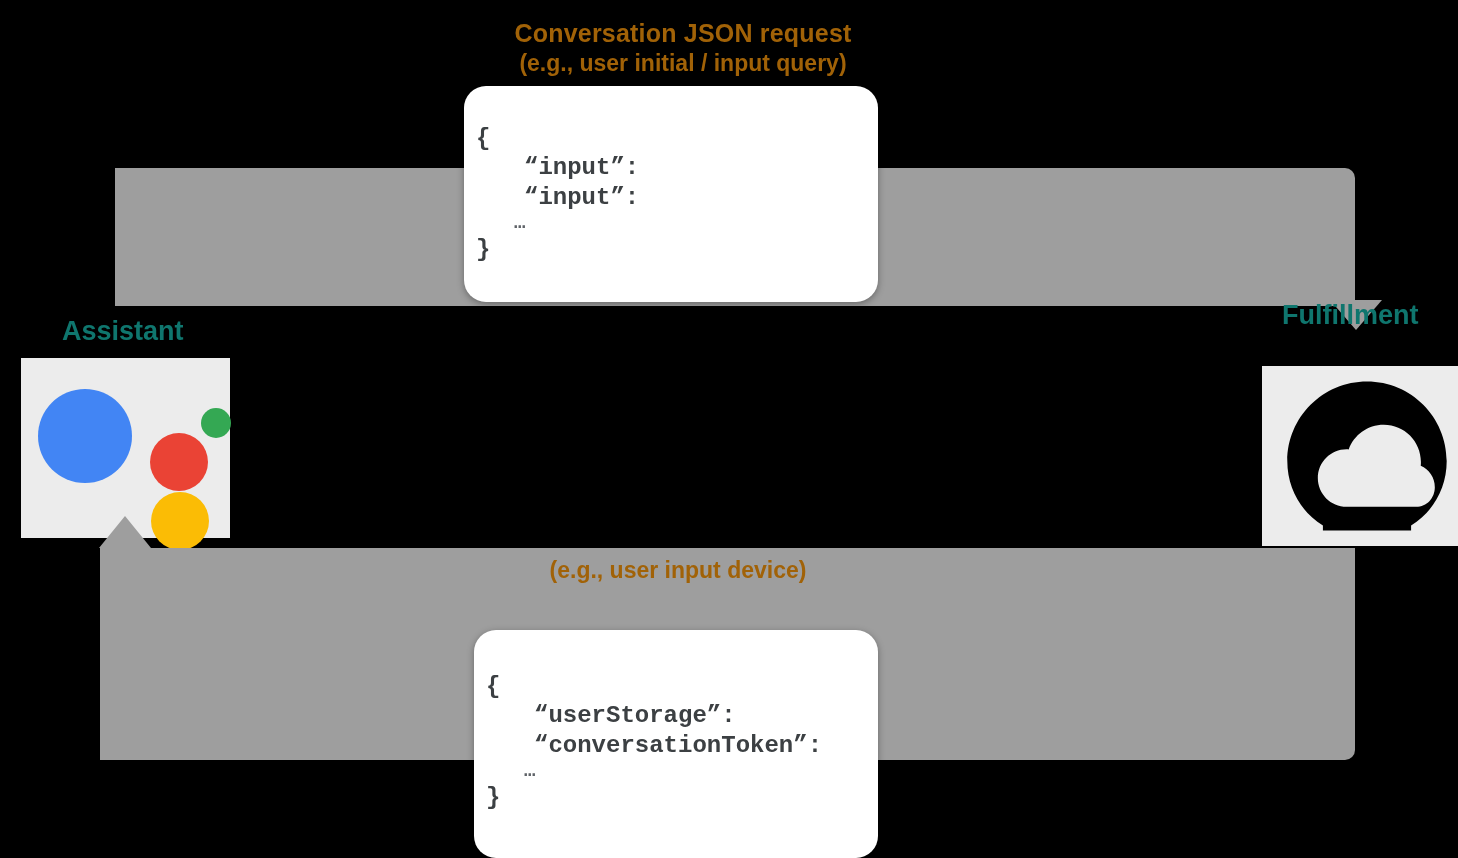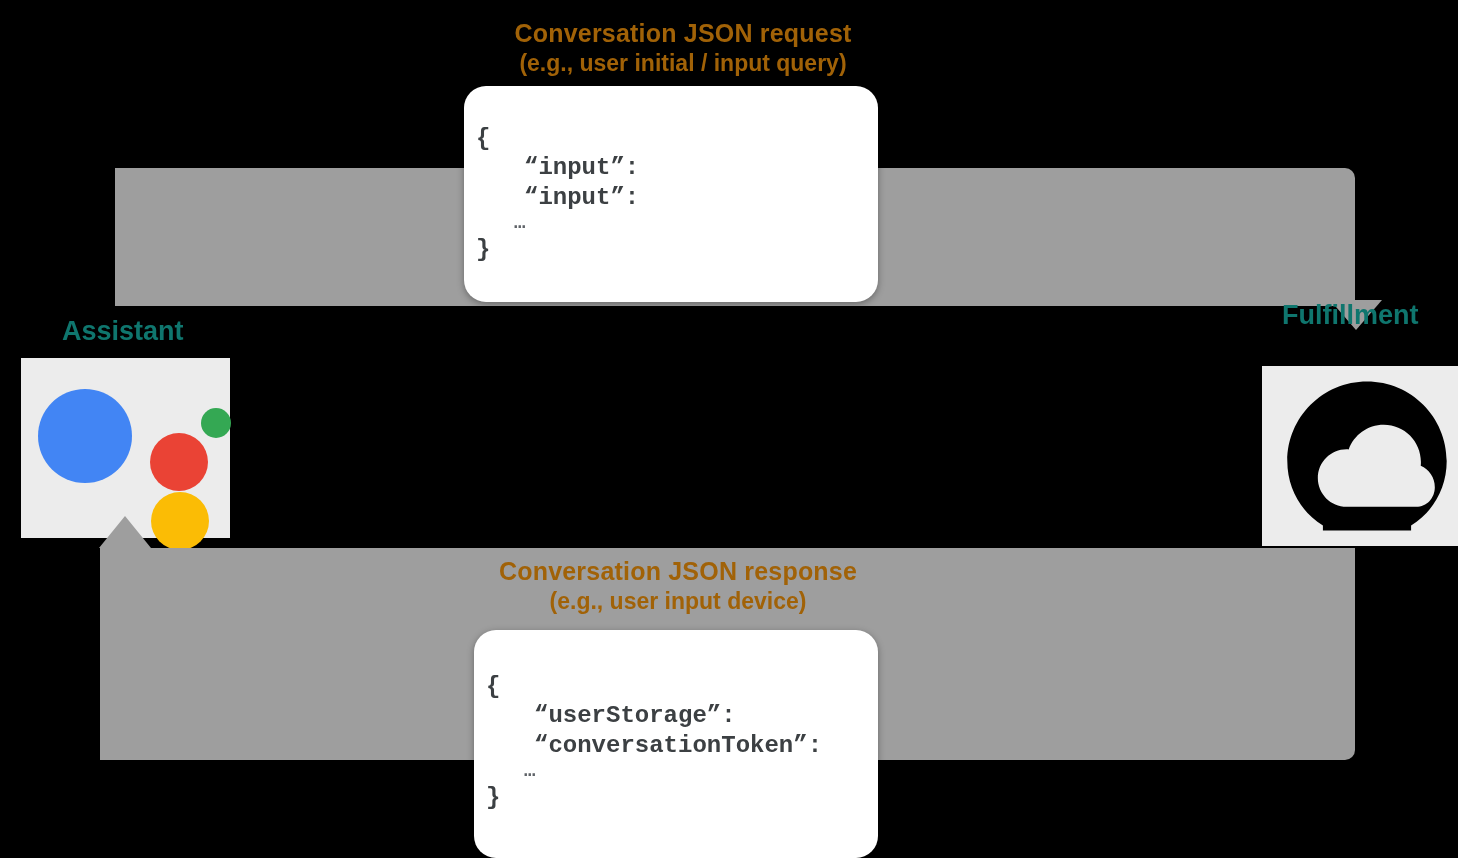--- a/index.html
+++ b/index.html
@@ -200,21 +200,20 @@
         C81.8 50.2 81.8 51 81.7 51.8
         C86.6 53.9 90 58.8 90 64.4
         C90 70.8 85.2 76 79 76 Z"></path>
     </svg>
   </div>
 
   <div class="arrow-band" id="response-arrow-band"></div>
   <div id="response-arrow-head"></div>
 
   <div class="flow-label" id="response-label">
-    <div class="title">Conversation JSON response</div>
     <div class="subtitle">(e.g., user input device)</div>
   </div>
 
   <div class="callout" id="response-callout">
     <div class="json-line">{</div>
     <div class="json-line json-indent">“userStorage”:</div>
     <div class="json-line json-indent">“conversationToken”:</div>
     <div class="json-line json-ellipsis">…</div>
     <div class="json-line">}</div>
   </div>

